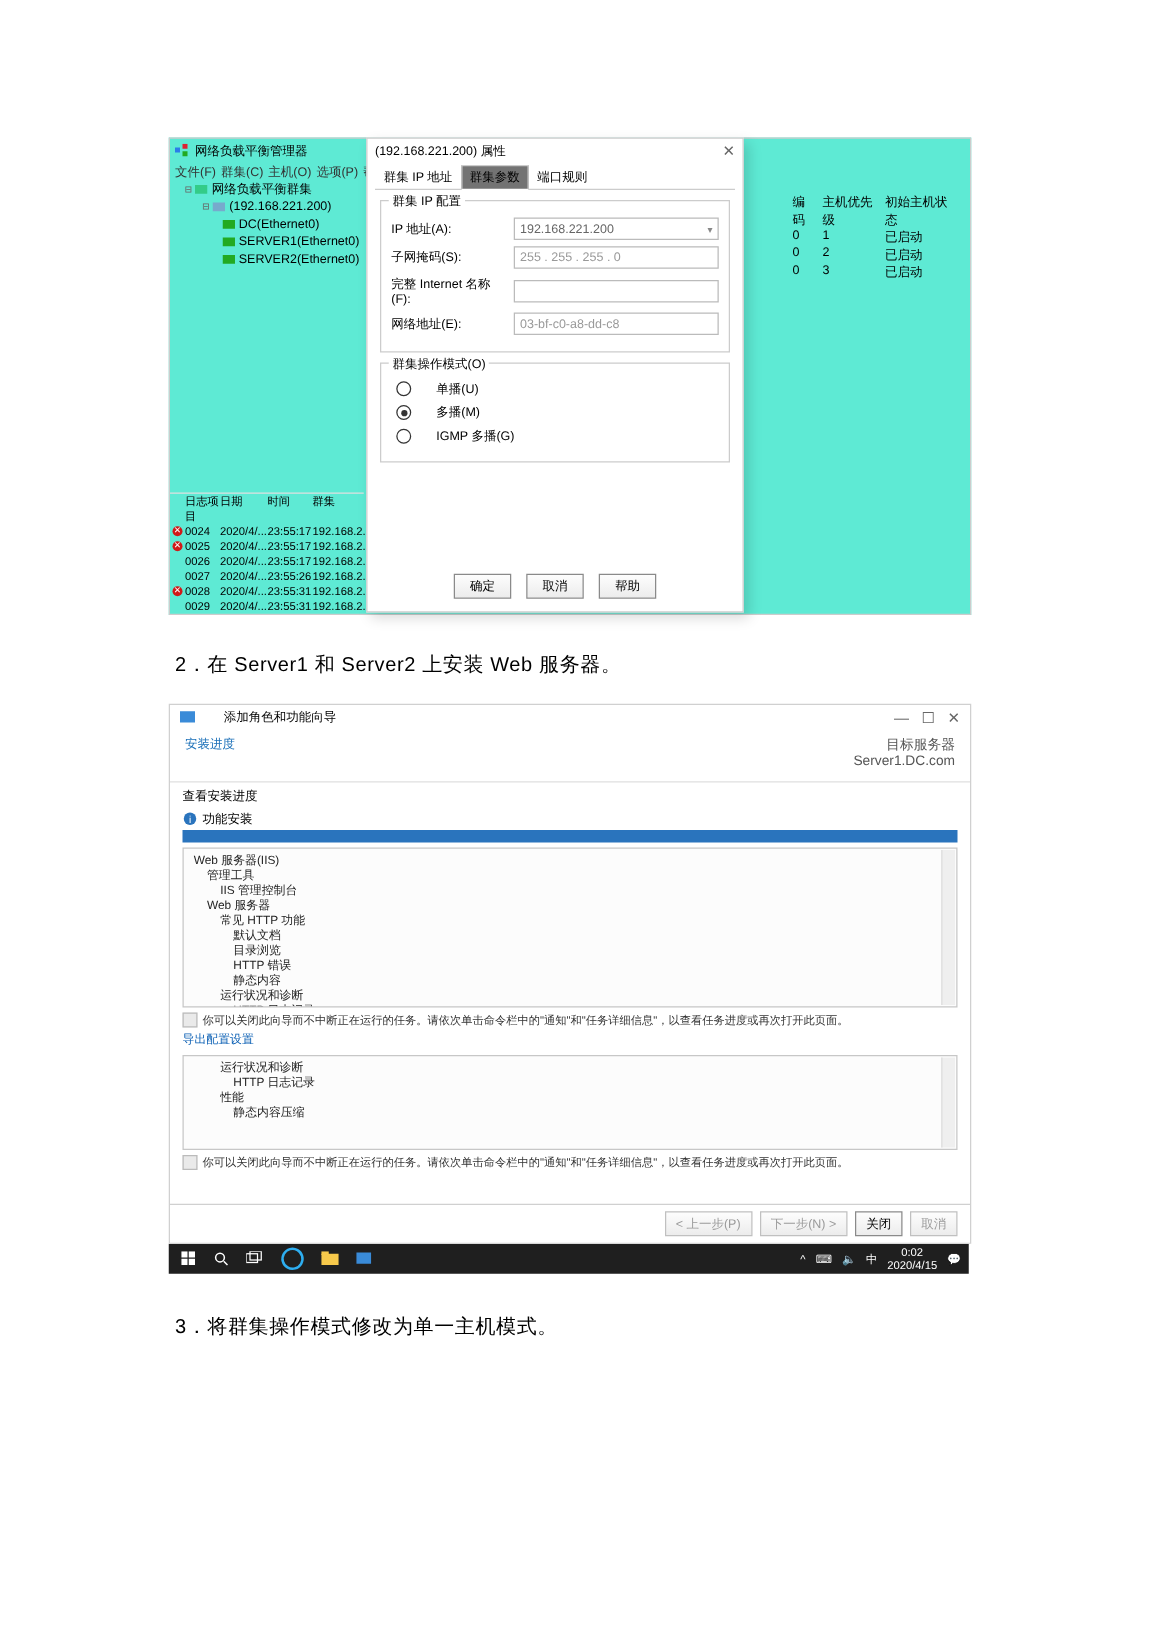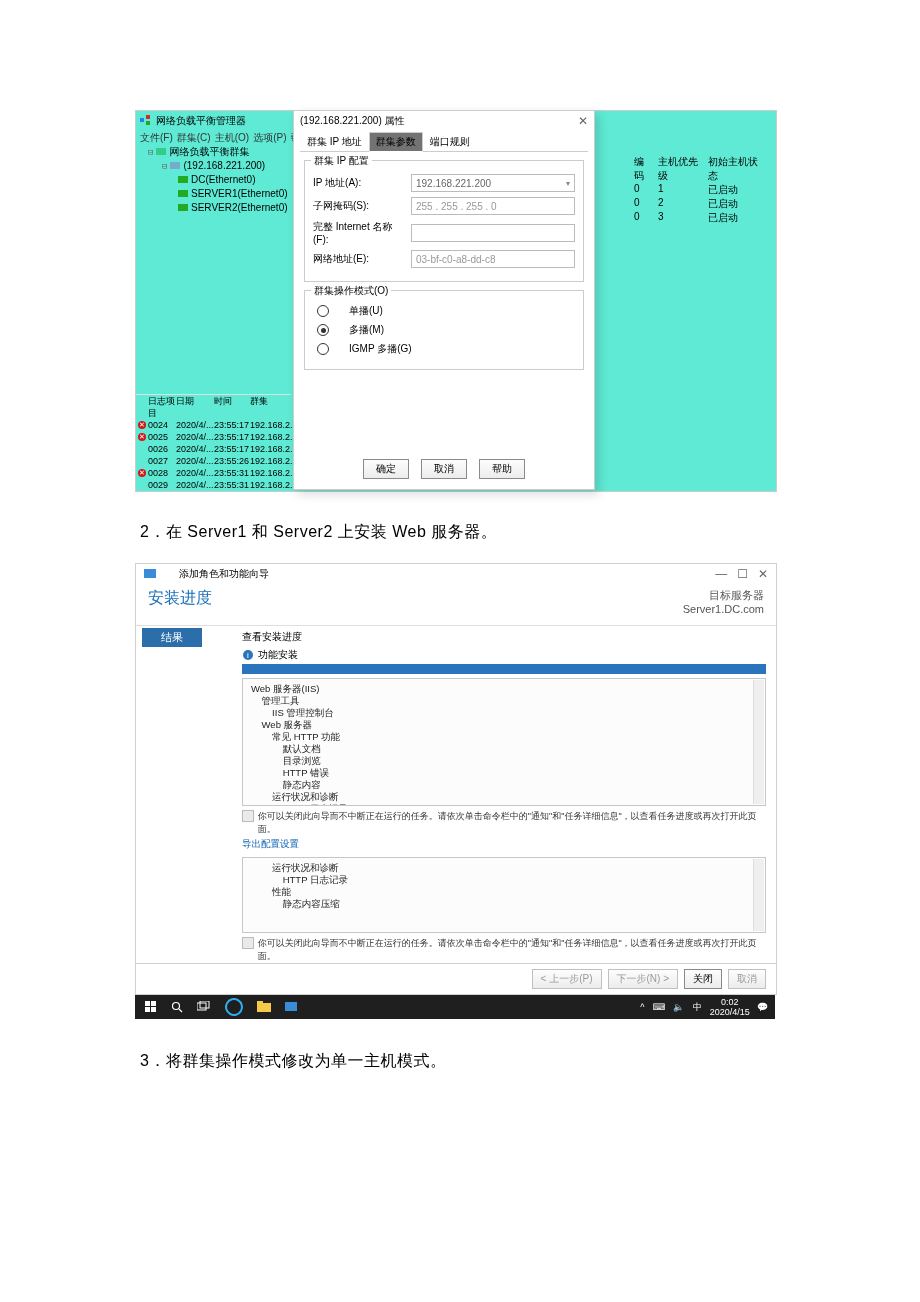--- a/index.html
+++ b/index.html
@@ -194,21 +194,21 @@
     display:flex; align-items:center; justify-content:space-between;
     padding: 2px 8px;
     height: 16px;
   }
   .wiz-titlebar .ttl { display:flex; align-items:center; gap:23px;}
   .wiz-sys { display:flex; gap:10px; color:#666; font-size:12px; }
   .wiz-head {
     display:flex; justify-content:space-between; align-items:flex-start;
     padding: 4px 12px 10px 12px;
   }
-  .wiz-head-title { color:#1a6fb8; font-size:16px; font-weight:400; }
+  .wiz-head-title { color:#1a6fb8; font-size:10px; font-weight:400; }
   .wiz-head-dest { text-align:right; font-size:11px; color:#555;}
   .wiz-body { display:flex; height: 340px; }
   .wiz-side {
     width: 90px;
     background:#fff;
     padding-left:6px;
     border-top:1px solid #e0e0e0;
   }
   .wiz-side .side-item {
     background:#2c6ea9;
@@ -496,23 +496,20 @@
       </div>
     </div>
     <div class="wiz-head">
       <span class="wiz-head-title">安装进度</span>
       <div class="wiz-head-dest">
         <div>目标服务器</div>
         <div>Server1.DC.com</div>
       </div>
     </div>
     <div class="wiz-body">
-      <div class="wiz-side">
-        <div class="side-item">结果</div>
-      </div>
       <div class="wiz-main">
         <div class="view-progress">查看安装进度</div>
         <div class="feat-install">
           <svg width="12" height="12">
               <circle cx="6" cy="6" r="5" fill="#2a74bd"></circle>
               <text x="6" y="9" font-size="8" text-anchor="middle" fill="#fff">i</text>
             </svg>
           <span>功能安装</span>
         </div>
         <div class="progbar"></div>

